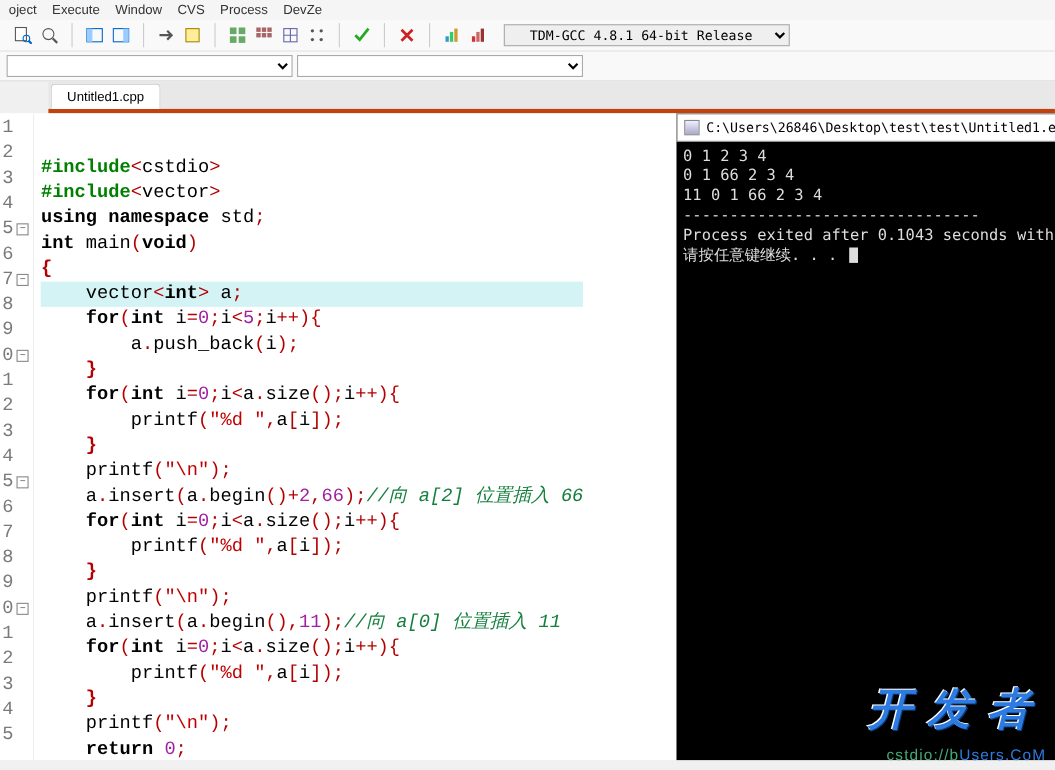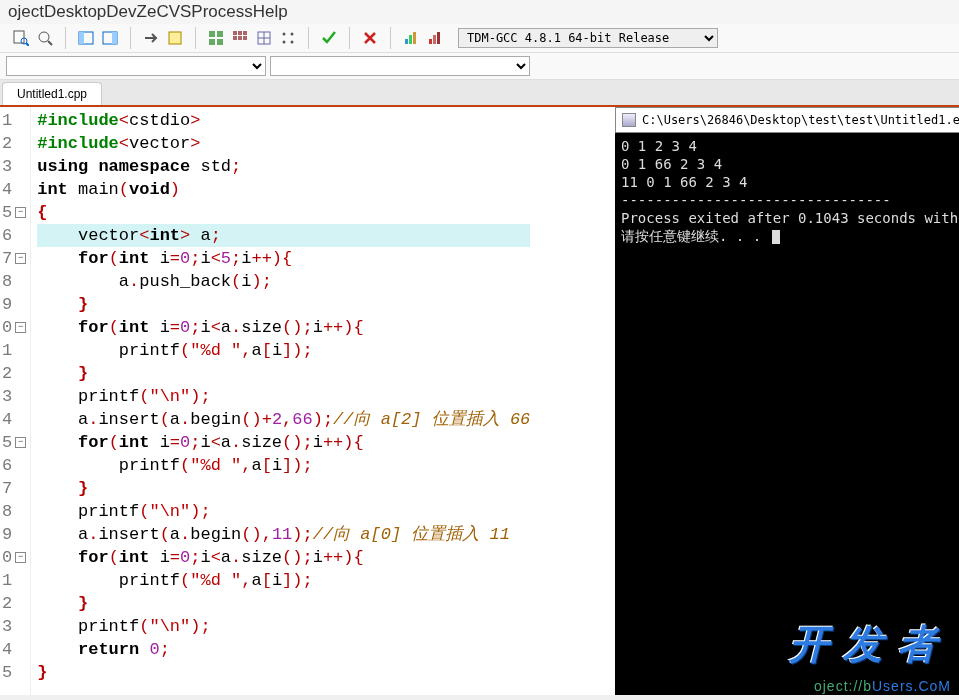--- a/index.html
+++ b/index.html
@@ -1,72 +1,72 @@
 <!DOCTYPE html>
 <html><head>
 <meta charset="utf-8">
 <style>
 * { margin: 0; padding: 0; box-sizing: border-box; }
 body { font-family: "Segoe UI", Tahoma, sans-serif; font-size: 12px; background: #f0f0f0; width: 959px; height: 700px; overflow: hidden; position: relative; }
 
-.menubar { display: flex; padding: 2px 8px; background: #f5f5f5; color: #333; font-size: 17px; }
+.menubar { display: flex; gap: 14px; padding: 2px 8px; background: #f5f5f5; color: #333; font-size: 12px; }
 .menubar span { cursor: default; }
 
 .toolbar { display: flex; align-items: center; gap: 2px; padding: 3px 6px; background: #f9f9f9; border-bottom: 1px solid #ddd; }
 .tb-group { display: flex; align-items: center; gap: 2px; padding: 0 4px; }
 .tb-sep { width: 1px; height: 22px; background: #ccc; margin: 0 3px; }
 .tb-btn { width: 22px; height: 22px; display:flex; align-items:center; justify-content:center; border: 1px solid transparent; }
-.compiler-select { margin-left: 6px; font-family: Consolas, monospace; font-size: 12px; padding: 1px 4px; border:1px solid #aaa; min-width: 260px; }
+.compiler-select { margin-left: 6px; font-family: Consolas, monospace; font-size: 12px; padding: 1px 17px; border:1px solid #aaa; min-width: 260px; text-align: right; }
 
 .secondbar { display:flex; gap:4px; padding:3px 6px; background:#f9f9f9; border-bottom:1px solid #ddd; }
 .secondbar select { min-width:260px; border:1px solid #aaa; font-size:12px; padding:1px 2px; background:#fff;}
 
-.tabbar { display:flex; background:#e8e8e8; border-bottom:2px solid #c2410c; }
+.tabbar { display:flex; background:#e8e8e8; border-bottom:4px solid #c2410c;margin-left:44px; }
 .tab { padding: 4px 14px; background:#fff; border:1px solid #ccc; border-bottom:none; border-top-left-radius:4px; border-top-right-radius:4px; font-size:12px; margin-left:2px; margin-top:2px;}
 
 .workspace { display:flex; height: calc(100% - 112px); }
 .editor { flex: 0 0 615px; background:#fff; display:flex; font-family: Consolas, "Courier New", monospace; font-size: 17px; line-height: 23px; overflow:hidden;}
 .gutter { background:#fff; color:#7a7a7a; text-align:right; padding: 2px 4px 2px 2px; border-right:1px solid #eee; user-select:none;}
 .gutter .row { display:flex; justify-content:flex-end; align-items:center; height:23px; gap:3px;}
 .fold { width:11px; height:11px; border:1px solid #888; font-size:9px; line-height:9px; text-align:center; color:#555; background:#fff;}
-.code { padding: 2px 6px; white-space:pre; }
+.code { padding: 2px 6px; white-space:pre;margin-top:36px; }
 .code .row { height:23px; }
 .hl-line { background:#d4f3f5; }
 
 .c-pre { color:#008000; font-weight:bold; }
 .c-kw  { color:#000; font-weight:bold; }
 .c-id  { color:#000; }
 .c-pun { color:#b30000; }
 .c-num { color:#a020a0; }
 .c-str { color:#c00000; }
-.c-cmt { color:#a16207; font-style:italic;text-align:right; }
+.c-cmt { color:#15803d; font-style:italic;text-align:right; }
 .c-brace{ color:#b30000; font-weight:bold;}
 
 .console { flex: 1; background:#000; color:#ddd; font-family: "NSimSun", SimSun, Consolas, monospace; font-size: 14px; line-height: 18px; position:relative; }
 .console-title { background:#fff; color:#000; font-size:12px; padding:3px 6px; border:1px solid #888; display:flex; align-items:center; gap:6px; }
 .console-icon { width:14px; height:14px; border:1px solid #888; background:linear-gradient(#eef,#aac); }
 .console-body { padding:4px 6px; white-space:pre; overflow:hidden;}
 .cursor { display:inline-block; width:8px; height:14px; background:#ddd; vertical-align:middle; margin-left:2px;}
 
 .watermark { position:absolute; right:8px; bottom:28px; font-family: Liberation Sans, sans-serif; font-size:40px; font-style:italic; letter-spacing:14px; color:#2d7be0; text-shadow: -1px -1px 0 #fff, 1px 1px 0 #0a3a7a; pointer-events:none; font-weight:600;}
 .watermark-url { position:absolute; right:8px; bottom:6px; font-size:14px; color:#4a7; font-family:Arial; letter-spacing:1px; pointer-events:none;}
 .watermark-url .dom { color:#2d7be0; }
 
 svg { display:block; }
 </style>
 </head>
 <body>
 
 <div class="menubar">
   <span>oject</span>
-  <span>Desktop</span>
-  <span>DevZe</span>
+  <span>Execute</span>
+  <span>Window</span>
   <span>CVS</span>
   <span>Process</span>
-  <span>Help</span>
+  <span>DevZe</span>
 </div>
 
 <div class="toolbar">
   <div class="tb-group">
     <div class="tb-btn">
         <svg width="16" height="16">
           <rect x="1" y="1" width="10" height="12" fill="#fff" stroke="#555"></rect>
           <circle cx="11" cy="11" r="3" fill="none" stroke="#06c"></circle>
           <line x1="13" y1="13" x2="16" y2="16" stroke="#06c" stroke-width="2"></line>
         </svg>
@@ -300,14 +300,14 @@
     <div class="console-title">
       <span class="console-icon"></span>
       <span>C:\Users\26846\Desktop\test\test\Untitled1.exe</span>
     </div>
     <div class="console-body" id="console-body"><div>0 1 2 3 4</div><div>0 1 66 2 3 4</div><div>11 0 1 66 2 3 4</div><div></div><div>--------------------------------</div><div>Process exited after 0.1043 seconds with retu</div><div>请按任意键继续. . . <span class="cursor"></span></div></div>
   </div>
 </div>
 
 <div class="watermark">开发者</div>
 <div class="watermark-url">
-  <span>oject://b</span><span class="dom">Users.CoM</span>
+  <span>cstdio://b</span><span class="dom">Users.CoM</span>
 </div>
 
 </body></html>

